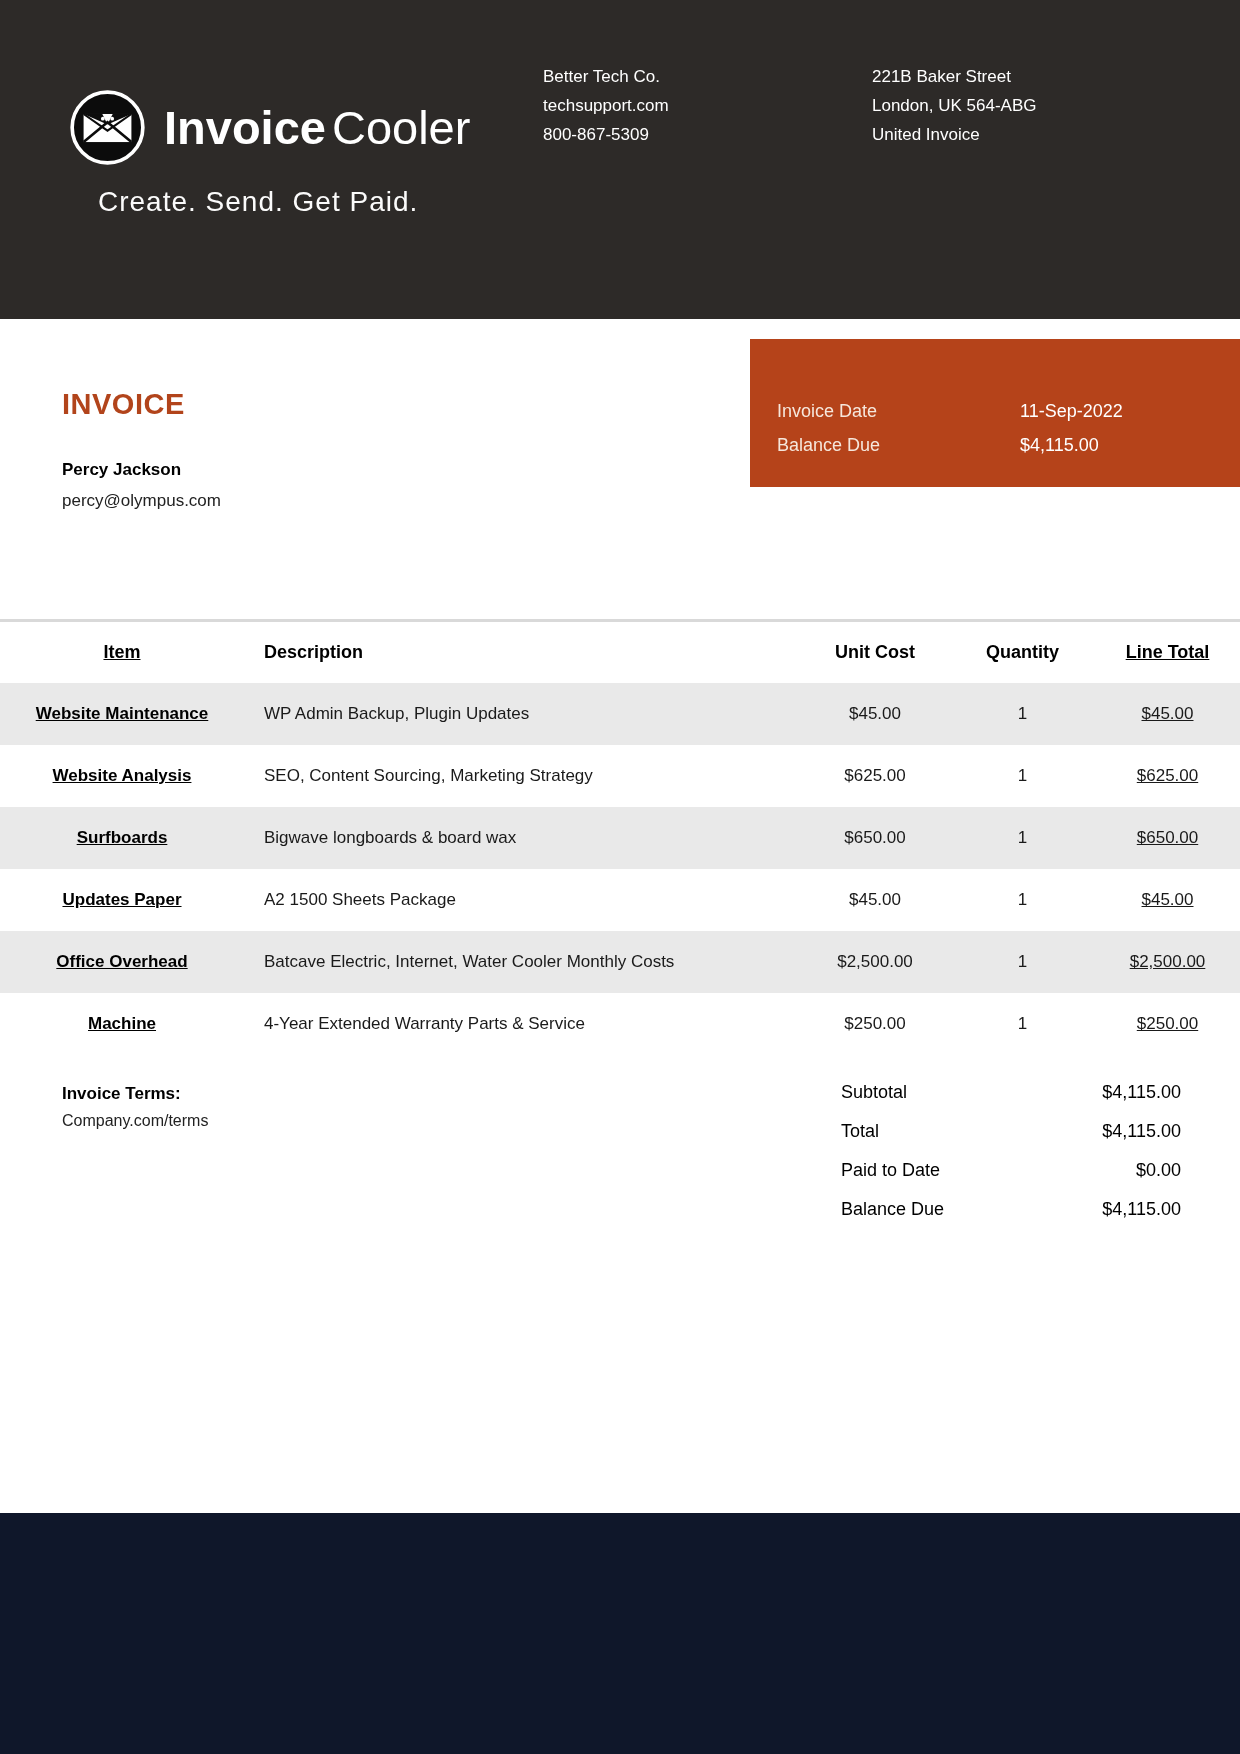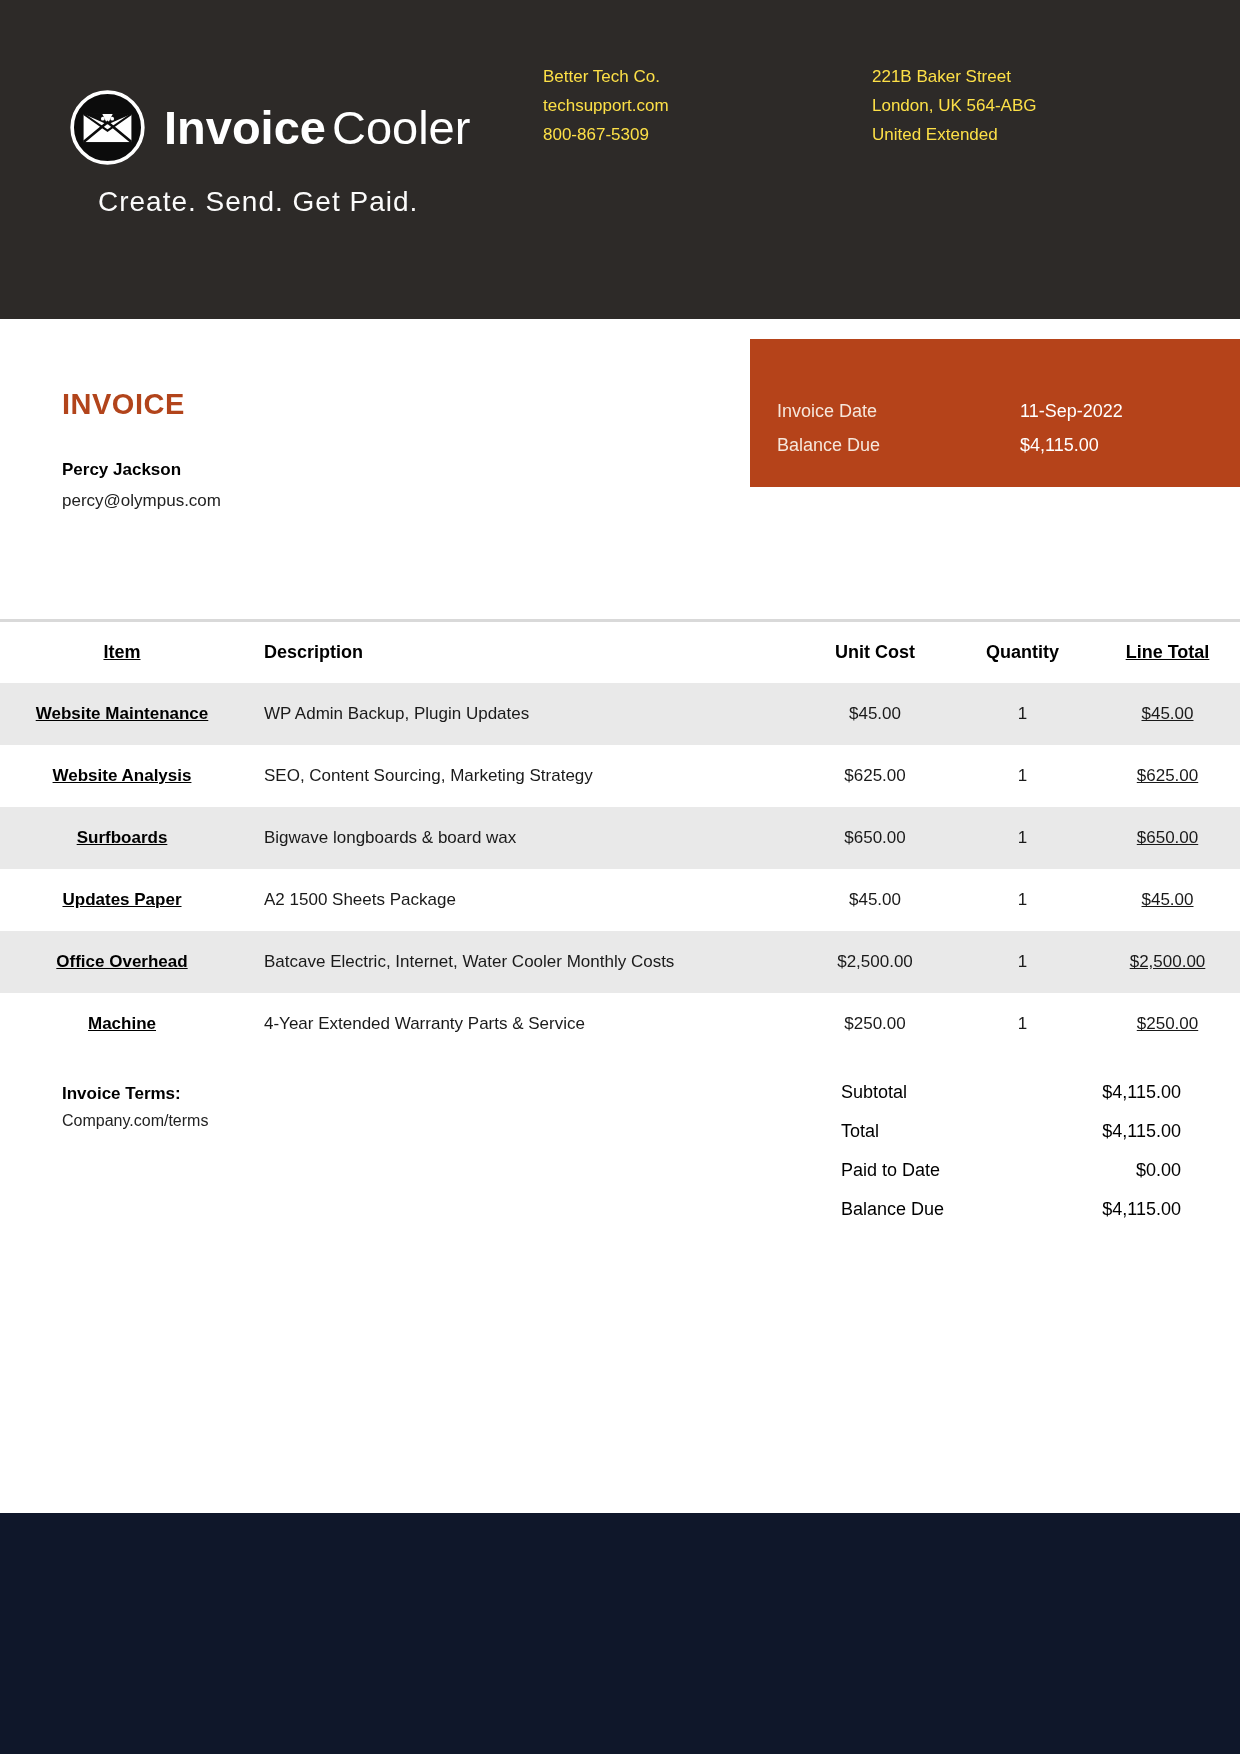--- a/index.html
+++ b/index.html
@@ -9,21 +9,21 @@
   }
   
   .top-band{position:absolute;left:0;top:0;width:1240px;height:319px;background:#2d2a28;}
   .logo-icon{position:absolute;left:68px;top:88px;width:79px;height:79px;}
   .wordmark{position:absolute;left:164px;top:100px;height:56px;line-height:56px;
     font-size:47px;color:#ffffff;letter-spacing:0px;white-space:nowrap;}
   .wordmark .w-bold{font-weight:700;}
   .wordmark .w-light{font-weight:300;margin-left:6px;}
   .tagline{position:absolute;left:98px;top:186px;font-size:28px;font-weight:300;
     color:#fbfbfb;letter-spacing:1px;white-space:nowrap;}
-  .hdr-col{position:absolute;top:62px;font-size:17px;color:#fde047;line-height:29px;white-space:nowrap;}
+  .hdr-col{position:absolute;top:62px;font-size:17px;color:#ffffff;line-height:29px;white-space:nowrap;}
   .hdr-col.company{left:543px;}
   .hdr-col.address{left:872px;}
   
   .invoice-title{position:absolute;left:62px;top:388px;font-size:29px;font-weight:700;
     color:#b2441b;letter-spacing:0.5px;}
   .client-name{position:absolute;left:62px;top:460px;font-size:17px;font-weight:700;color:#000;}
   .client-email{position:absolute;left:62px;top:491px;font-size:17px;color:#222;}
   
   .meta-box{position:absolute;left:750px;top:339px;width:490px;height:148px;background:#b5431a;}
   .meta-row{position:absolute;left:0;width:100%;height:22px;line-height:22px;font-size:18px;}
@@ -77,21 +77,21 @@
     <div class="tagline">Create. Send. Get Paid.</div>
 
     <div class="hdr-col company">
       <div>Better Tech Co.</div>
       <div>techsupport.com</div>
       <div>800-867-5309</div>
     </div>
     <div class="hdr-col address">
       <div>221B Baker Street</div>
       <div>London, UK 564-ABG</div>
-      <div>United Extended</div>
+      <div>United Invoice</div>
     </div>
   </div>
 
   <div class="invoice-title">INVOICE</div>
   <div class="client-name">Percy Jackson</div>
   <div class="client-email">percy@olympus.com</div>
 
   <div class="meta-box">
     <div class="meta-row r1">
       <span class="m-label">Invoice Date</span>

